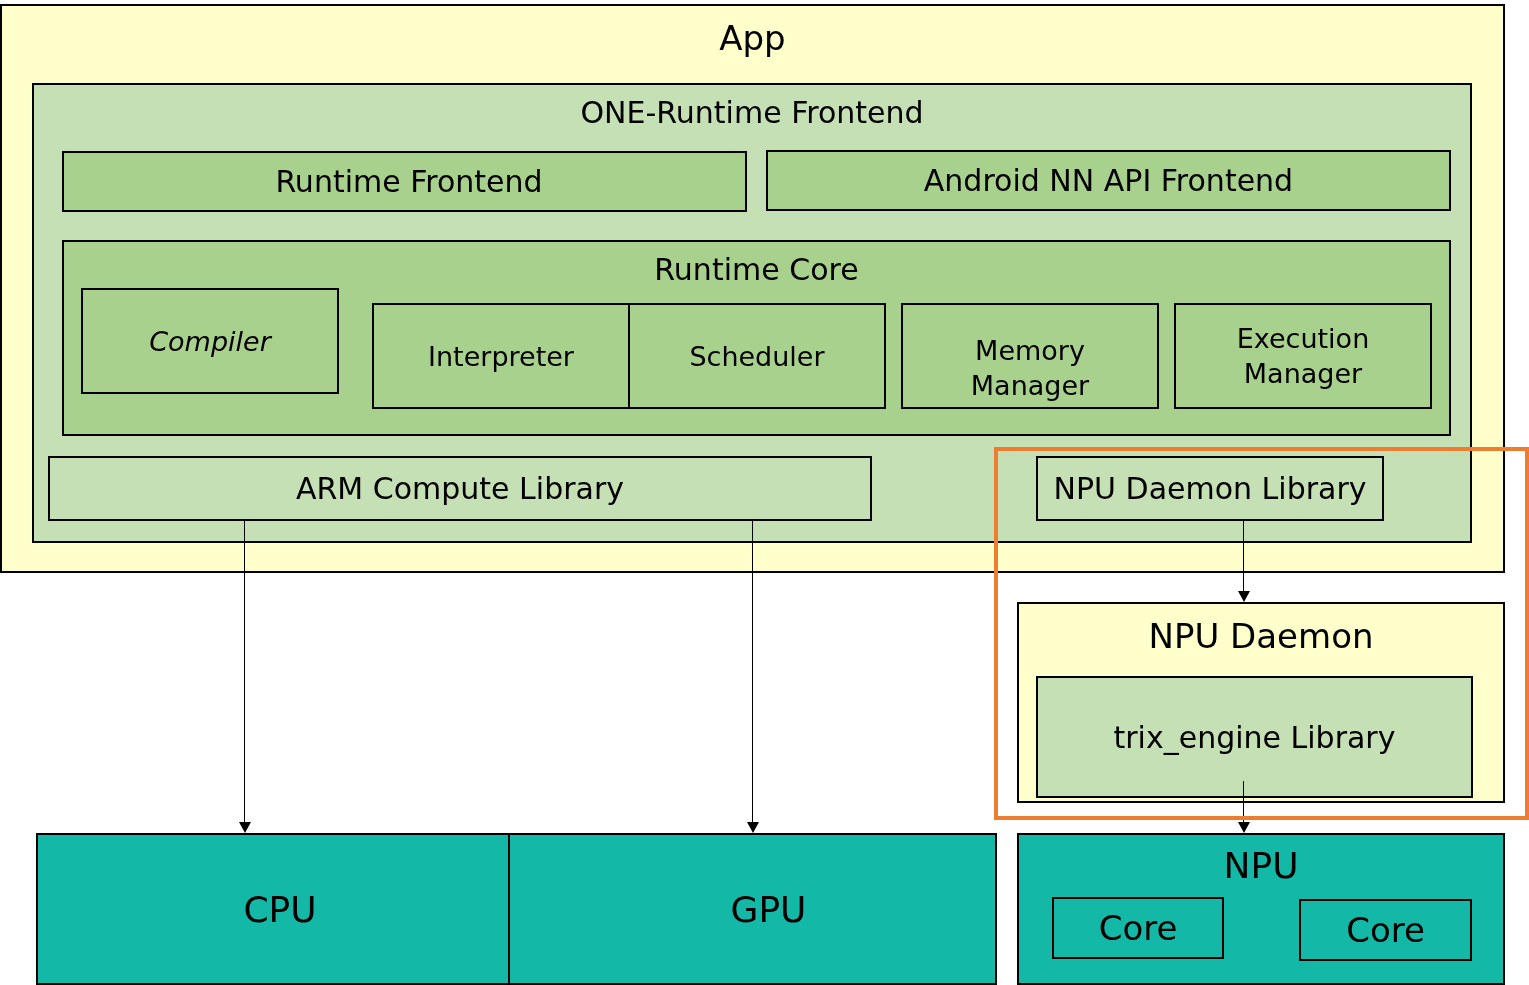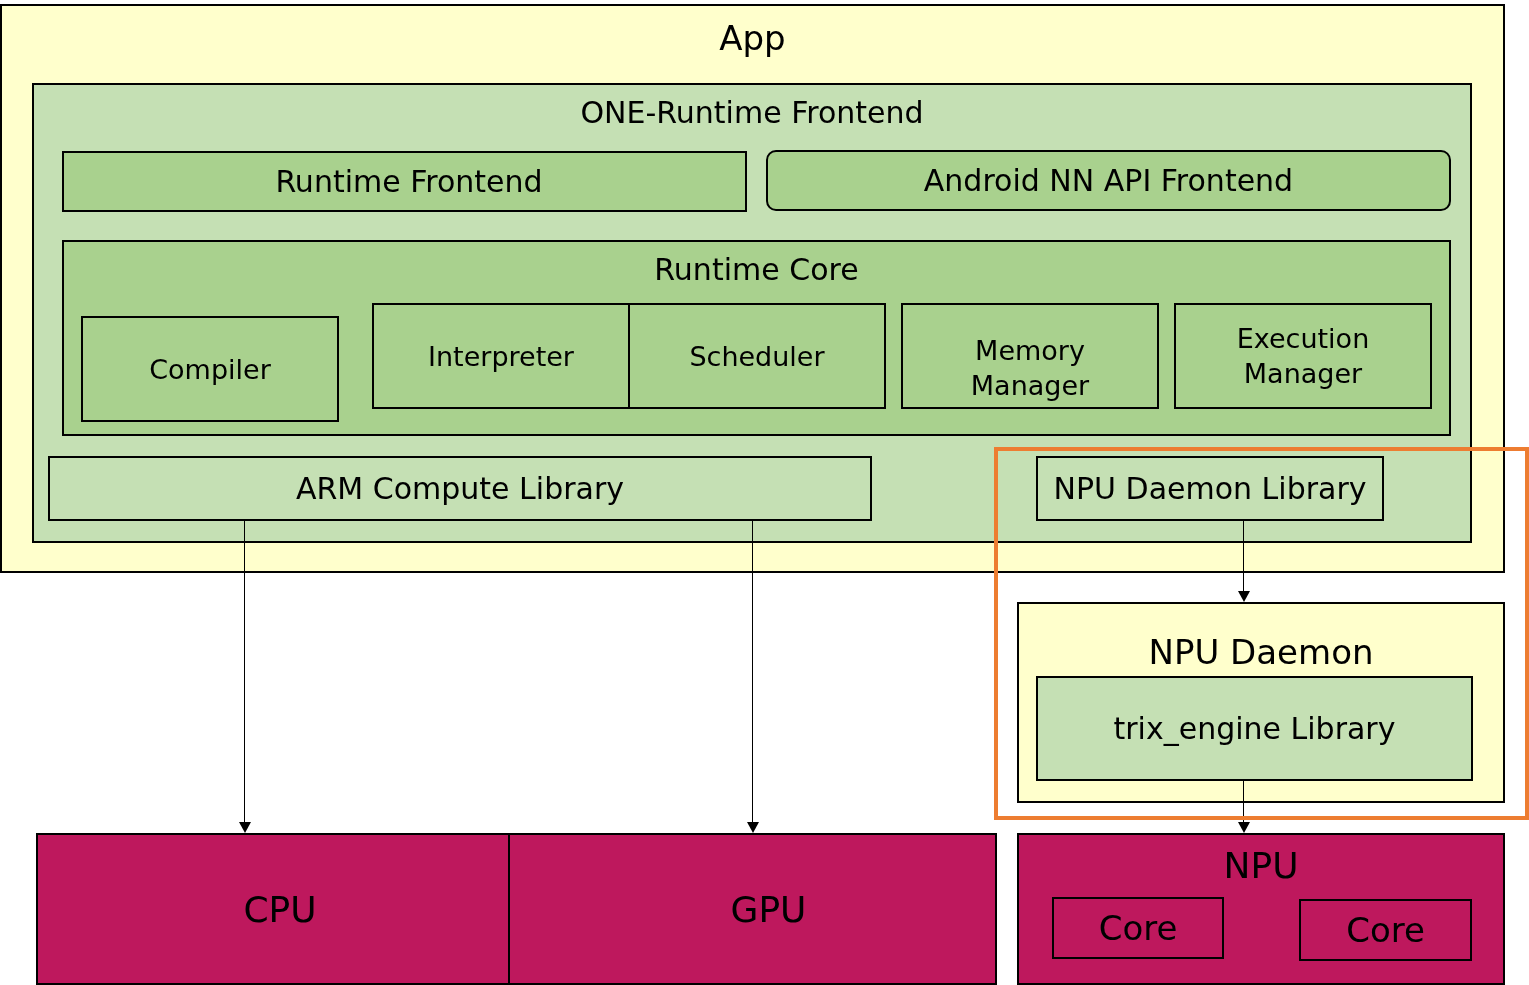--- a/index.html
+++ b/index.html
@@ -2,21 +2,21 @@
 <html><head>
 <meta charset="utf-8">
 <style>
   html, body { margin: 0; padding: 0; background: #ffffff; }
   body { width: 1529px; height: 985px; position: relative; overflow: hidden;
          font-family: "DejaVu Sans", sans-serif; color: #000; }
   .box { position: absolute; box-sizing: border-box; border: 2px solid #000; }
   .yellow { background: #ffffcc; }
   .lgreen { background: #c5e0b4; }
   .dgreen { background: #a9d18e; }
-  .blue { background: #be185d; }
+  .blue { background: #14b8a6; }
   .title { position: absolute; left: 0; right: 0; text-align: center; white-space: nowrap; }
   .center { display: flex; align-items: center; justify-content: center; text-align: center; }
   .t34 { font-size: 34px; }
   .t30 { font-size: 30px; }
   .t27 { font-size: 27px; }
   .t24 { font-size: 24px; line-height: 35px; }
   .vline { position: absolute; width: 1px; background: #000; }
   .arrow { position: absolute; width: 0; height: 0;
            border-left: 6px solid transparent; border-right: 6px solid transparent;
            border-top: 11px solid #000; }
@@ -29,29 +29,29 @@
   <div class="title t34" style="top:12px;">App</div>
 </div>
 
 <div class="box lgreen" style="left:32px; top:83px; width:1440px; height:460px;">
   <div class="title t30" style="top:10px;">ONE-Runtime Frontend</div>
 </div>
 
 <div class="box dgreen center t30" style="left:62px; top:151px; width:685px; height:61px;padding-left:9px;">
   <span>Runtime Frontend</span>
 </div>
-<div class="box dgreen center t30" style="left:766px; top:150px; width:685px; height:61px;border-radius:10px;">
+<div class="box dgreen center t30" style="left:766px; top:150px; width:685px; height:61px;">
   <span>Android NN API Frontend</span>
 </div>
 
 <div class="box dgreen" style="left:62px; top:240px; width:1389px; height:196px;">
   <div class="title t30" style="top:10px;">Runtime Core</div>
 </div>
 
-<div class="box dgreen center t27" style="left:81px; top:316px; width:258px; height:106px;">
+<div class="box dgreen center t27" style="left:81px; top:288px; width:258px; height:106px;font-style:italic;">
   <span>Compiler</span>
 </div>
 <div class="box dgreen center t27" style="left:372px; top:303px; width:258px; height:106px;justify-content:center;">
   <span>Interpreter</span>
 </div>
 <div class="box dgreen center t27" style="left:628px; top:303px; width:258px; height:106px;">
   <span>Scheduler</span>
 </div>
 <div class="box dgreen center t24" style="left:901px; top:303px; width:258px; height:106px; padding:0 60px;">
   <span style="font-size:27px;margin-top:24px;">Memory Manager</span>
@@ -61,23 +61,23 @@
 </div>
 
 <div class="box lgreen center t30" style="left:48px; top:456px; width:824px; height:65px;">
   <span>ARM Compute Library</span>
 </div>
 <div class="box lgreen center t30" style="left:1036px; top:456px; width:348px; height:65px;">
   <span>NPU Daemon Library</span>
 </div>
 
 <div class="box yellow" style="left:1017px; top:602px; width:488px; height:201px;">
-  <div class="title t34" style="top:28px;">NPU Daemon</div>
+  <div class="title t34" style="top:12px;">NPU Daemon</div>
 </div>
-<div class="box lgreen center t30" style="left:1036px; top:676px; width:437px; height:105px;">
+<div class="box lgreen center t30" style="left:1036px; top:676px; width:437px; height:122px;">
   <span>trix_engine Library</span>
 </div>
 
 <div class="box blue center t34" style="left:0; top:833px; width:488px; height:152px;margin-left:36px;">
   <span style="font-size:36px;">CPU</span>
 </div>
 <div class="box blue center t34" style="left:508px; top:833px; width:489px; height:152px;">
   <span style="font-size:36px;margin-left:32px;">GPU</span>
 </div>
 <div class="box blue" style="left:1017px; top:833px; width:488px; height:152px;">

